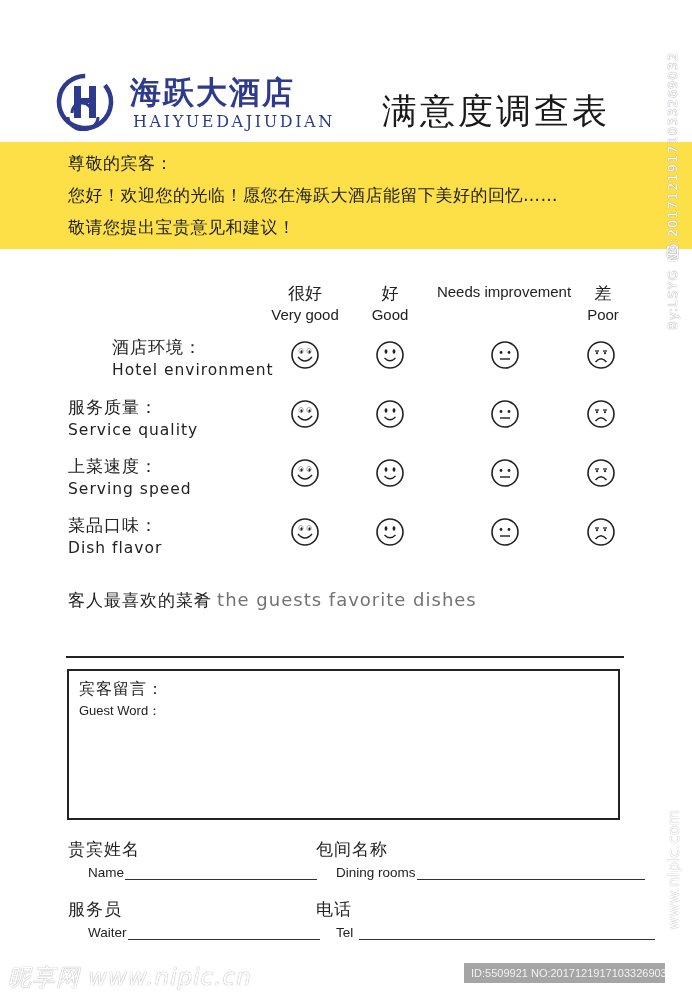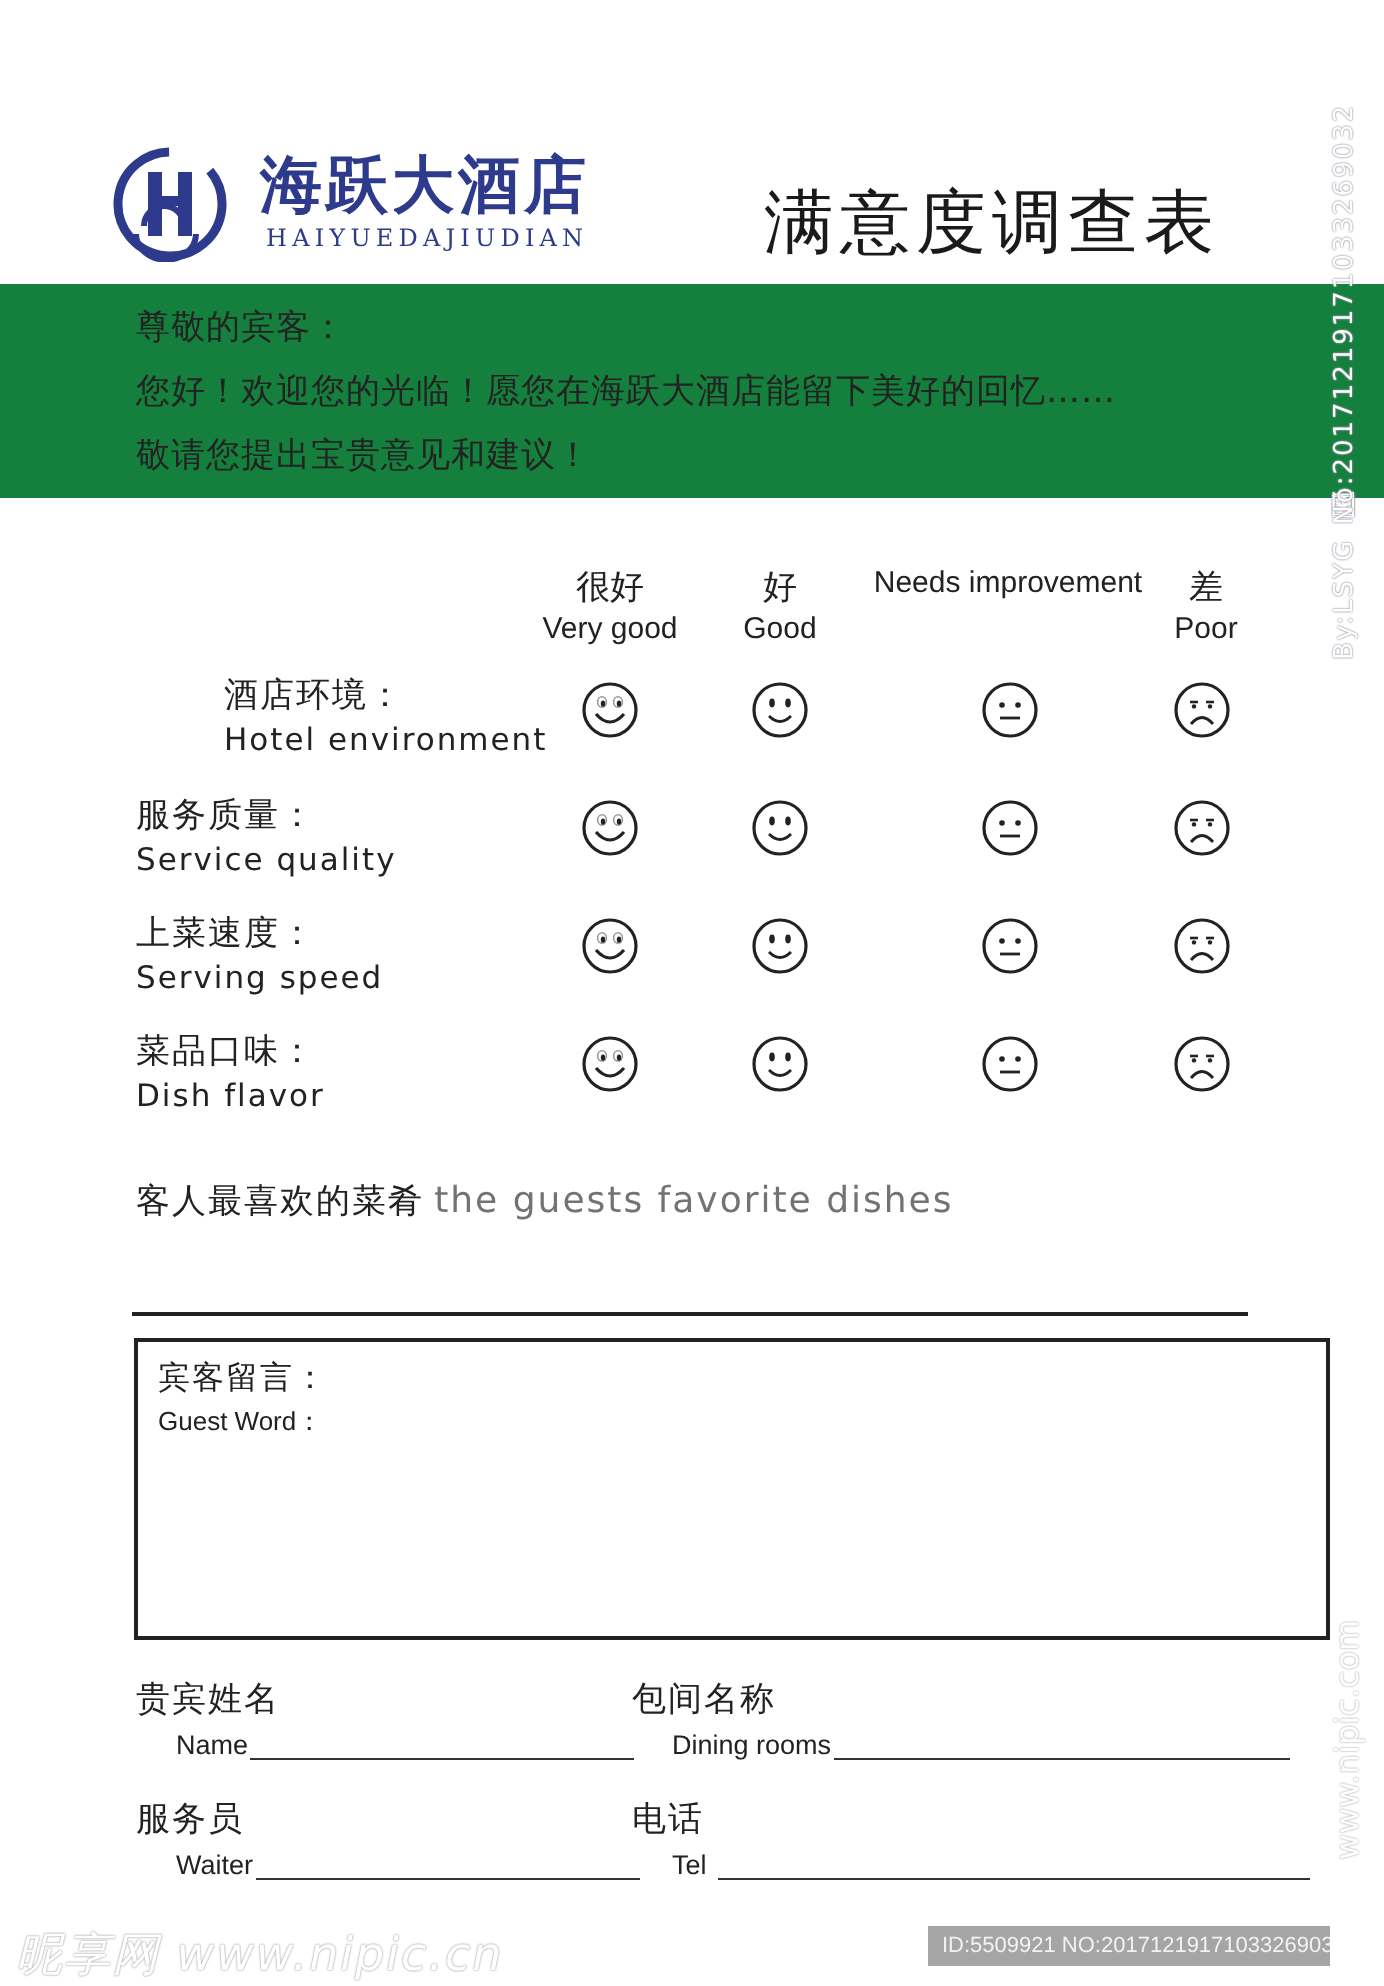--- a/index.html
+++ b/index.html
@@ -12,30 +12,30 @@
 
   
   .logo-mark { left: 54px; top: 73px; width: 62px; height: 58px; }
   .logo-cn {
     left: 130px; top: 72px; font-family: "DejaVu Serif", "Liberation Serif", serif;
     font-weight: bold; font-size: 31px; letter-spacing: 2px; color: #2e3a8c;
     white-space: nowrap;
   }
   .logo-en {
     left: 133px; top: 112px; font-family: "DejaVu Serif", "Liberation Serif", serif;
-    font-size: 12px; letter-spacing: 2.6px; color: #2e3a8c; white-space: nowrap; text-align: right;
+    font-size: 16px; letter-spacing: 2.6px; color: #2e3a8c; white-space: nowrap; text-align: right;
   }
   .form-title {
     left: 382px; top: 88px; font-size: 35px; color: #1a1a1a; letter-spacing: 3px;
     white-space: nowrap;
   }
 
   
   .banner {
-    left: 0; top: 142px; width: 692px; height: 107px; background: #15803d;
+    left: 0; top: 142px; width: 692px; height: 107px; background: #fde047;
   }
   .banner-line {
     position: absolute; left: 68px; font-size: 17px; color: #222; white-space: nowrap;
     letter-spacing: 0.5px;
   }
 
   
   .rh { text-align: center; white-space: nowrap; }
   .rh .cn { display: block; font-size: 17px; color: #222; }
   .rh .en { display: block; font-family: "Liberation Sans", sans-serif; font-size: 15px; color: #222; margin-top: 1px; }
@@ -48,21 +48,21 @@
   .face { width: 30px; height: 30px; cursor: pointer; }
   .face svg { width: 30px; height: 30px; display: block; }
 
   .fav-label { left: 68px; top: 589px; white-space: nowrap; }
   .fav-label .cn { font-size: 17px; color: #222; letter-spacing: 1px; }
   .fav-label .en { font-size: 18px; color: #737373; letter-spacing: 1px; }
 
   .fav-line { left: 66px; top: 656px; width: 558px; height: 0; border-top: 2px solid #222; }
 
   .guest-box {
-    left: 67px; top: 669px; width: 598px; height: 151px;
+    left: 67px; top: 669px; width: 553px; height: 151px;
     border: 2px solid #222; box-sizing: border-box; background: #fff;
   }
   .guest-box .cn { position: absolute; left: 10px; top: 8px; font-size: 16px; color: #222; letter-spacing: 1px; }
   .guest-box .en { position: absolute; left: 10px; top: 31px; font-family: "Liberation Sans", sans-serif; font-size: 13px; color: #222; text-align: right; }
   .guest-box textarea {
     position: absolute; left: 8px; top: 52px; width: 535px; height: 90px;
     border: none; outline: none; resize: none; background: transparent;
     font-family: "Liberation Sans", sans-serif; font-size: 14px;
   }
 

